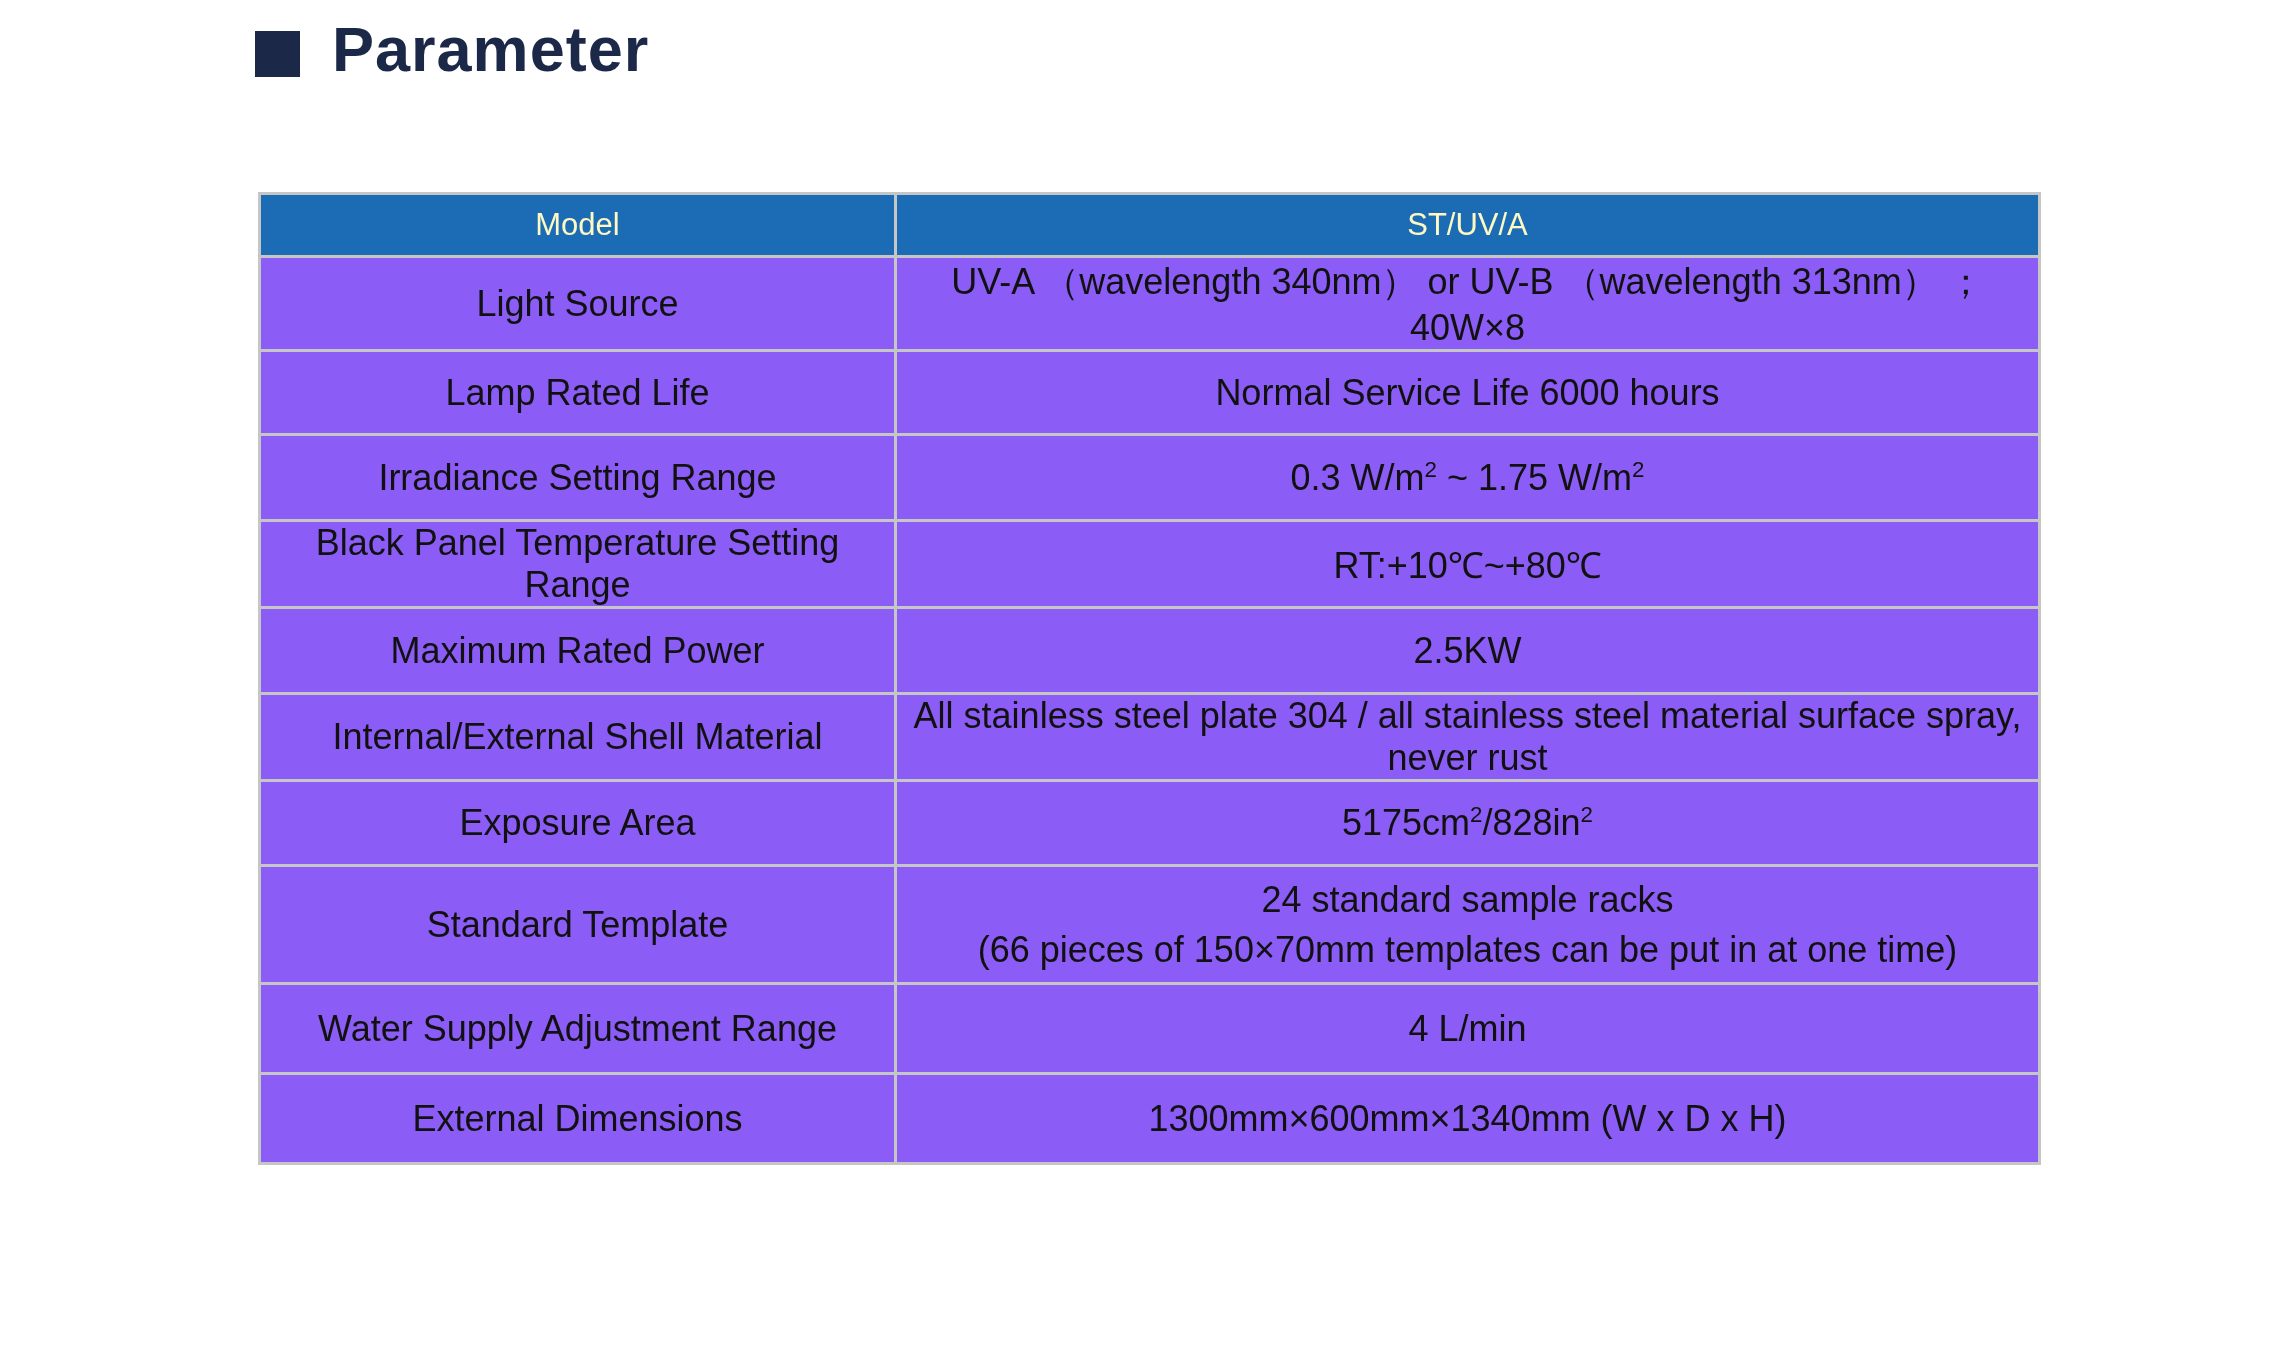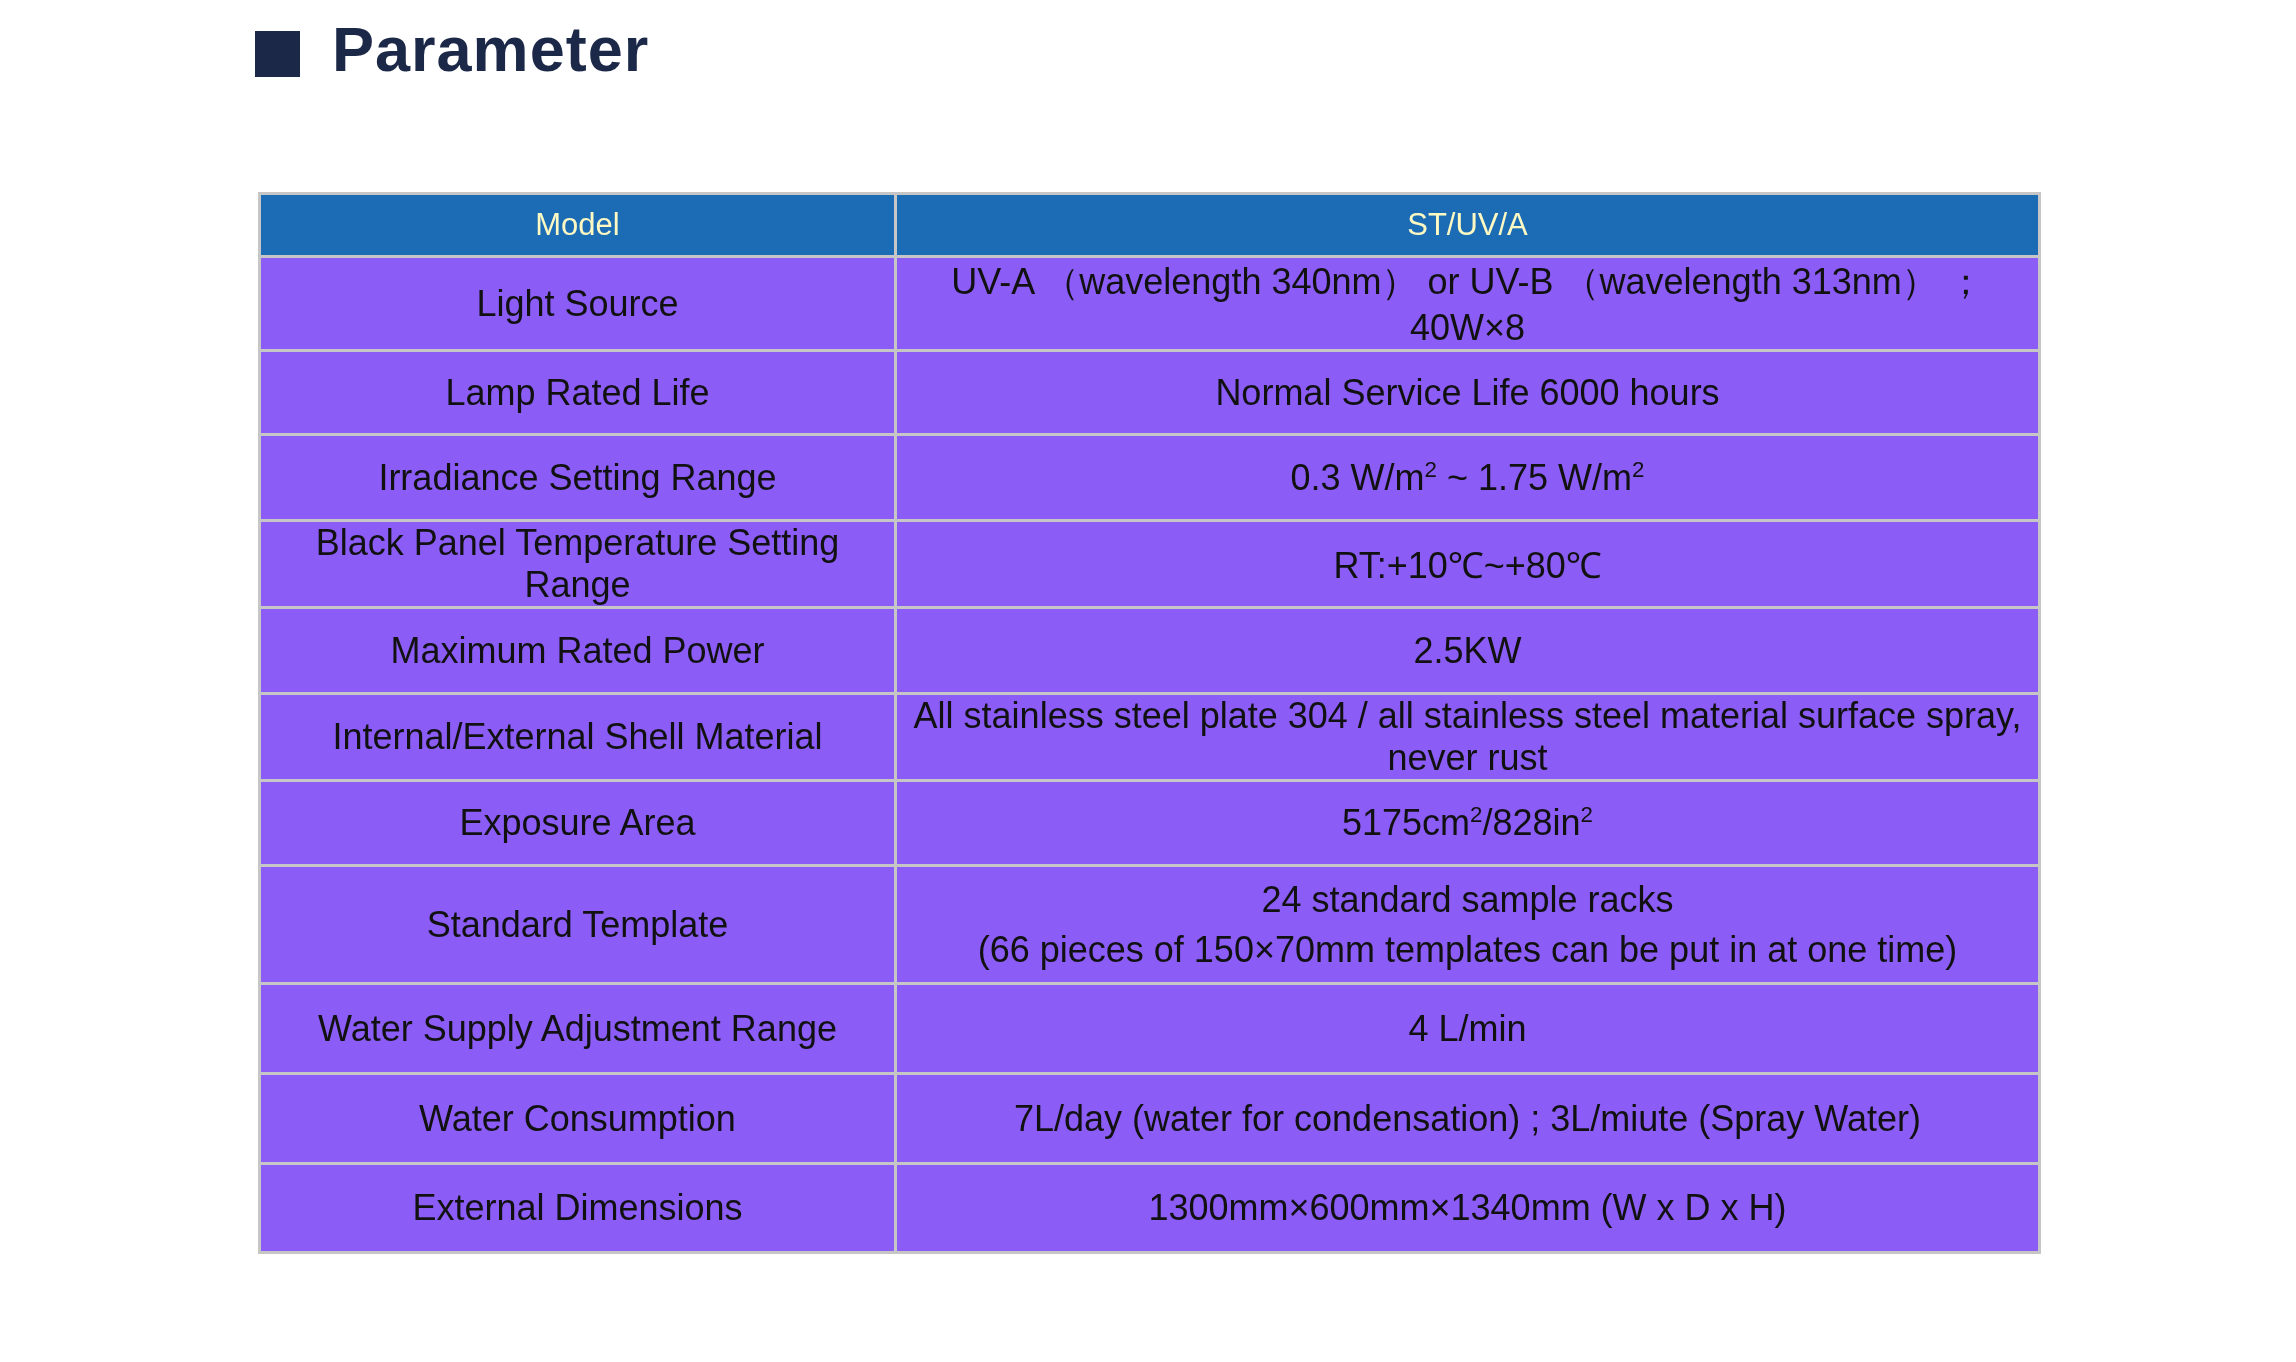--- a/index.html
+++ b/index.html
@@ -141,23 +141,19 @@
         <td class="two-line">
           <div>24 standard sample racks</div>
           <div>(66 pieces of 150×70mm templates can be put in at one time)</div>
         </td>
       </tr>
       <tr>
         <td>Water Supply Adjustment Range</td>
         <td>4 L/min</td>
       </tr>
       <tr>
-        <td>Water Consumption</td>
-        <td>7L/day (water for condensation) ; 3L/miute (Spray Water)</td>
-      </tr>
-      <tr>
         <td>External Dimensions</td>
         <td>1300mm×600mm×1340mm (W x D x H)</td>
       </tr>
     </tbody>
   </table>
 
 </div>
 
 </body></html>

